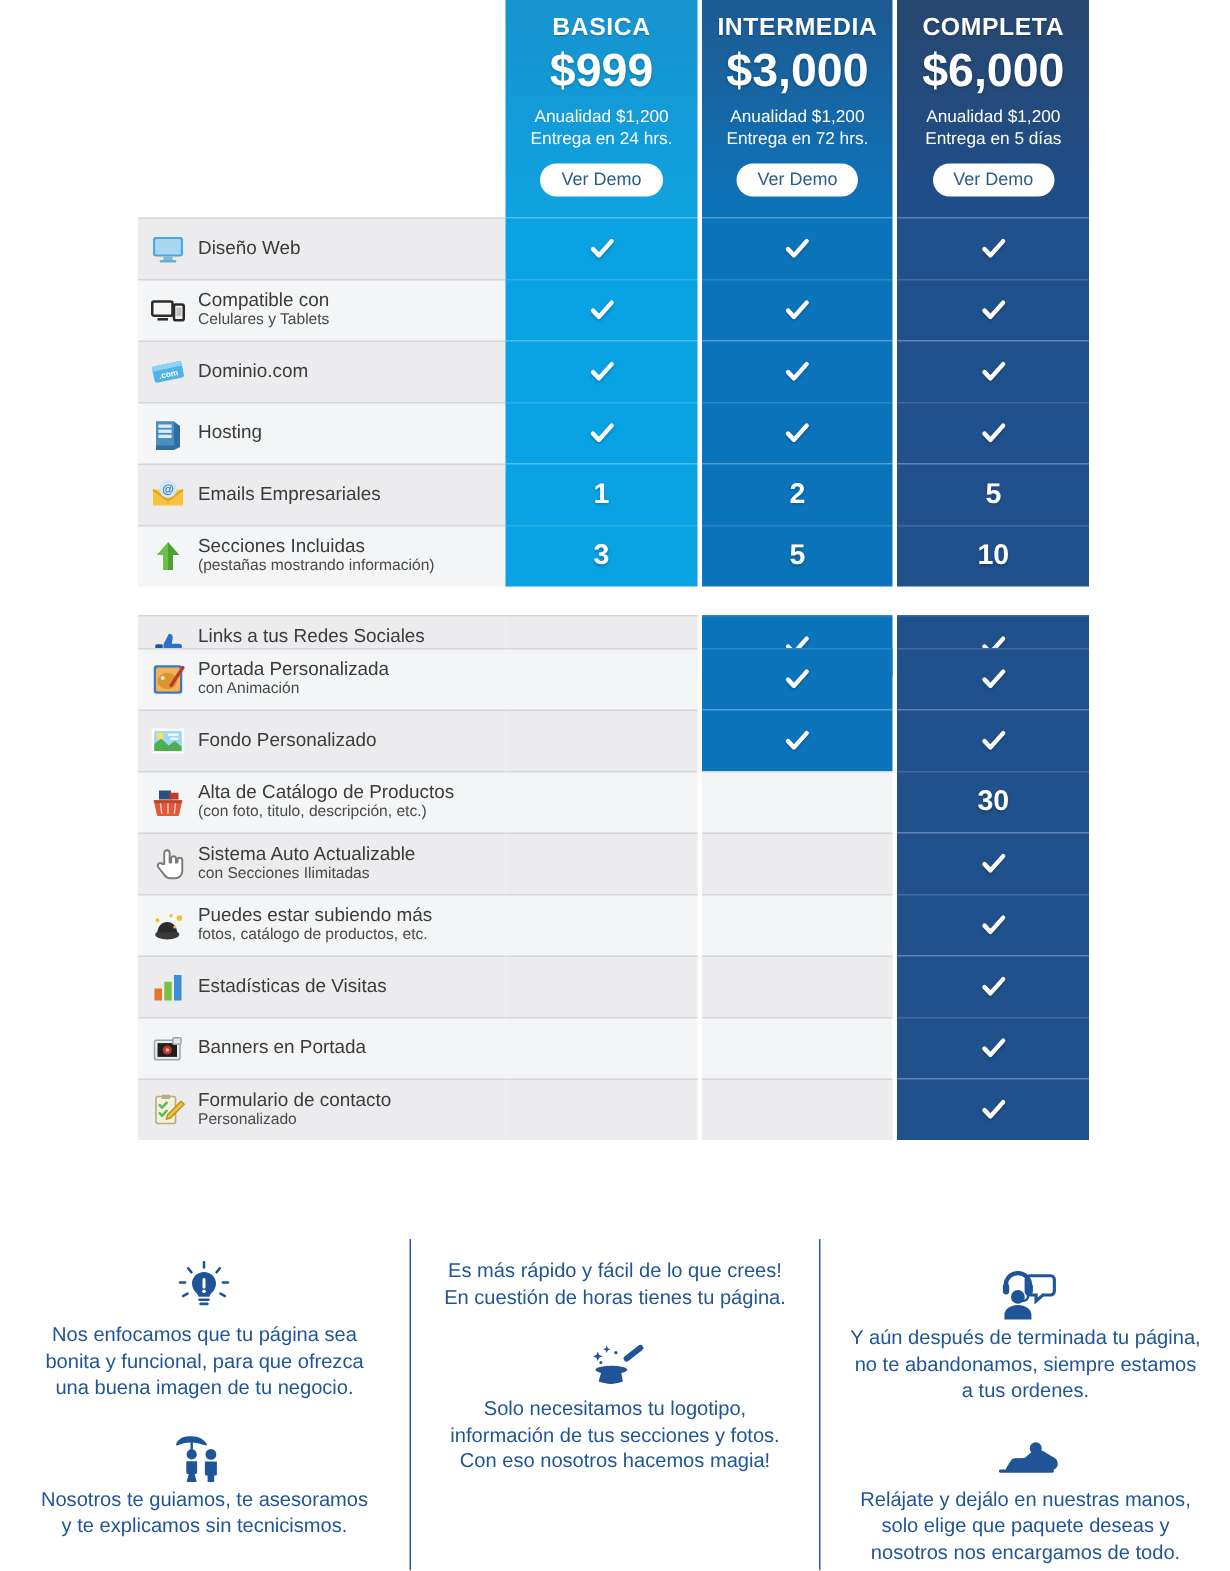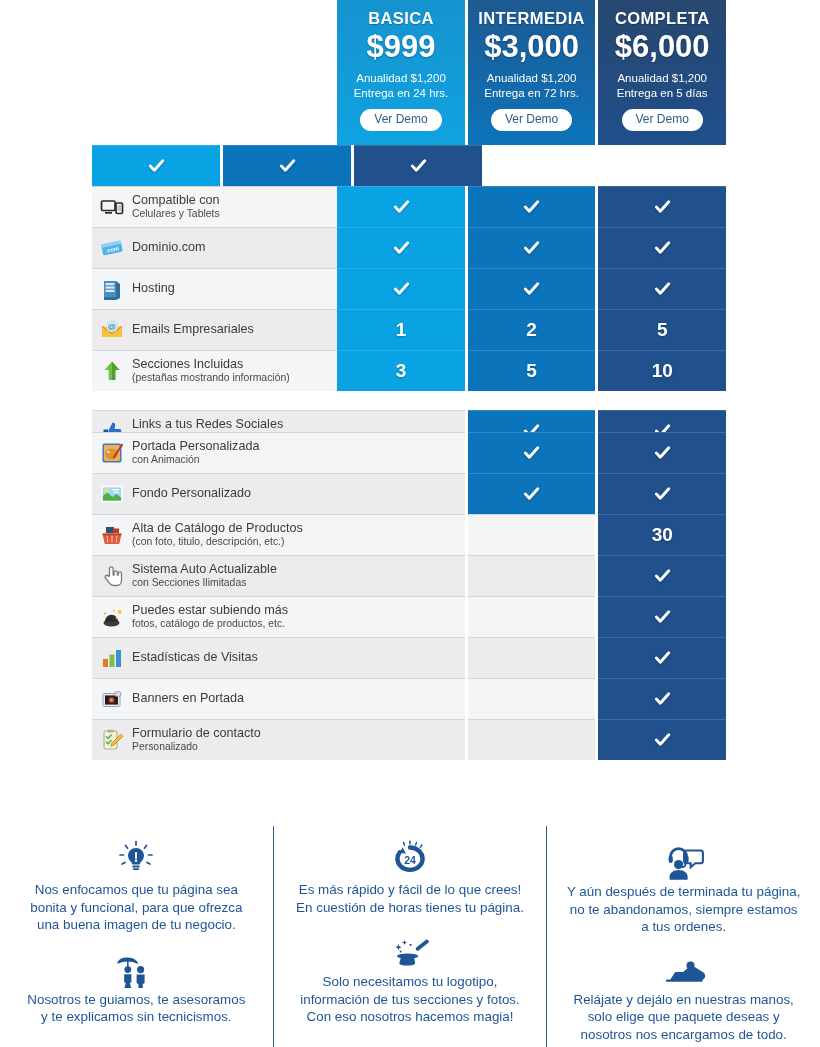--- a/index.html
+++ b/index.html
@@ -257,20 +257,33 @@
           <div class="plan-name">COMPLETA</div>
           <div class="plan-price">$6,000</div>
           <div class="plan-sub">Anualidad $1,200</div>
           <div class="plan-sub" style="margin-top:0">Entrega en 5 días</div>
           <button class="demo-btn">Ver Demo</button>
         </div>
       </div>
 
       <div id="rows-host">
           <div class="feature-row row-even" style="top: 145px;">
+            <div class="label-cell">
+              <span class="feat-icon">
+                <svg width="24" height="24" viewBox="0 0 24 24">
+                  <rect x="2" y="4" width="20" height="13" rx="1.6" fill="#4aa8e0"></rect>
+                  <rect x="3.4" y="5.4" width="17.2" height="10.2" rx="1" fill="#a9d8f2"></rect>
+                  <rect x="9" y="17" width="6" height="2.6" fill="#7fb9d8"></rect>
+                  <rect x="6.5" y="19.4" width="11" height="1.6" rx=".8" fill="#6aaed0"></rect>
+                </svg>
+              </span>
+              <div class="label-text">
+                <span class="label-main">Diseño Web</span>
+              </div>
+            </div>
             <div class="val-cell fill0">
               <svg class="check" viewBox="0 0 20 20" fill="none" stroke="#ffffff" stroke-width="3.1" stroke-linecap="round" stroke-linejoin="round">
                 <path d="M3.5 10.6l4.2 4.4L16.6 5"></path>
               </svg>
             </div>
             <div class="val-cell fill1">
               <svg class="check" viewBox="0 0 20 20" fill="none" stroke="#ffffff" stroke-width="3.1" stroke-linecap="round" stroke-linejoin="round">
                 <path d="M3.5 10.6l4.2 4.4L16.6 5"></path>
               </svg>
             </div>
@@ -685,33 +698,20 @@
             <path d="M22.6 24.4h8v8.2c0 .6-.5 1.1-1.1 1.1h-.7v4c0 .5-.4.9-.9.9h-2.6c-.5 0-.9-.4-.9-.9v-4h-.7c-.6 0-1.1-.5-1.1-1.1z"></path>
           </svg>
         </div>
         <div class="benefit-text">Nosotros te guiamos, te asesoramos
 y te explicamos sin tecnicismos.</div>
       </div>
     </div>
 
     <div class="benefit-col">
       <div class="benefit-block b-top">
-        <div class="benefit-icon">
-          <svg width="40" height="38" viewBox="0 0 40 38">
-            <path d="M20 7.5c7 0 12.6 5 12.6 11.2S27 29.9 20 29.9 7.4 24.9 7.4 18.7c0-2.4.8-4.6 2.3-6.4" fill="none" stroke="#1f5596" stroke-width="4.4" stroke-linecap="round"></path>
-            <path d="M12.4 7.2l-2.6 5.8 6.2.6z" fill="#1f5596"></path>
-            <text x="20" y="23.6" font-family="Liberation Sans, sans-serif" font-size="10.5" font-weight="bold" fill="#1f5596" text-anchor="middle">24</text>
-            <g stroke="#1f5596" stroke-width="1.5" stroke-linecap="round">
-              <line x1="20" y1="1.2" x2="20" y2="4"></line>
-              <line x1="26.5" y1="2.4" x2="25.6" y2="5"></line>
-              <line x1="32" y1="5" x2="30.3" y2="7.1"></line>
-              <line x1="13.6" y1="2.4" x2="14.5" y2="5"></line>
-            </g>
-          </svg>
-        </div>
         <div class="benefit-text">Es más rápido y fácil de lo que crees!
 En cuestión de horas tienes tu página.</div>
       </div>
       <div class="benefit-block b-bottom">
         <div class="benefit-icon">
           <svg width="46" height="38" viewBox="0 0 46 38" fill="#1f5596">
             <path d="M14.5 23.5h12.2l1.4 7.6c.1.6-.2 1.1-.8 1.3-2.1.8-4.7 1.2-7.1 1.2s-4.9-.4-7.1-1.2c-.6-.2-.9-.7-.8-1.3z"></path>
             <ellipse cx="20.6" cy="24.2" rx="10.6" ry="2.7"></ellipse>
             <rect x="28" y="16.4" width="15.5" height="3.9" rx="1.9" transform="rotate(-38 28 16.4)"></rect>
             <path d="M11.5 12l.9 2.3 2.3.9-2.3.9-.9 2.3-.9-2.3-2.3-.9 2.3-.9z"></path>

